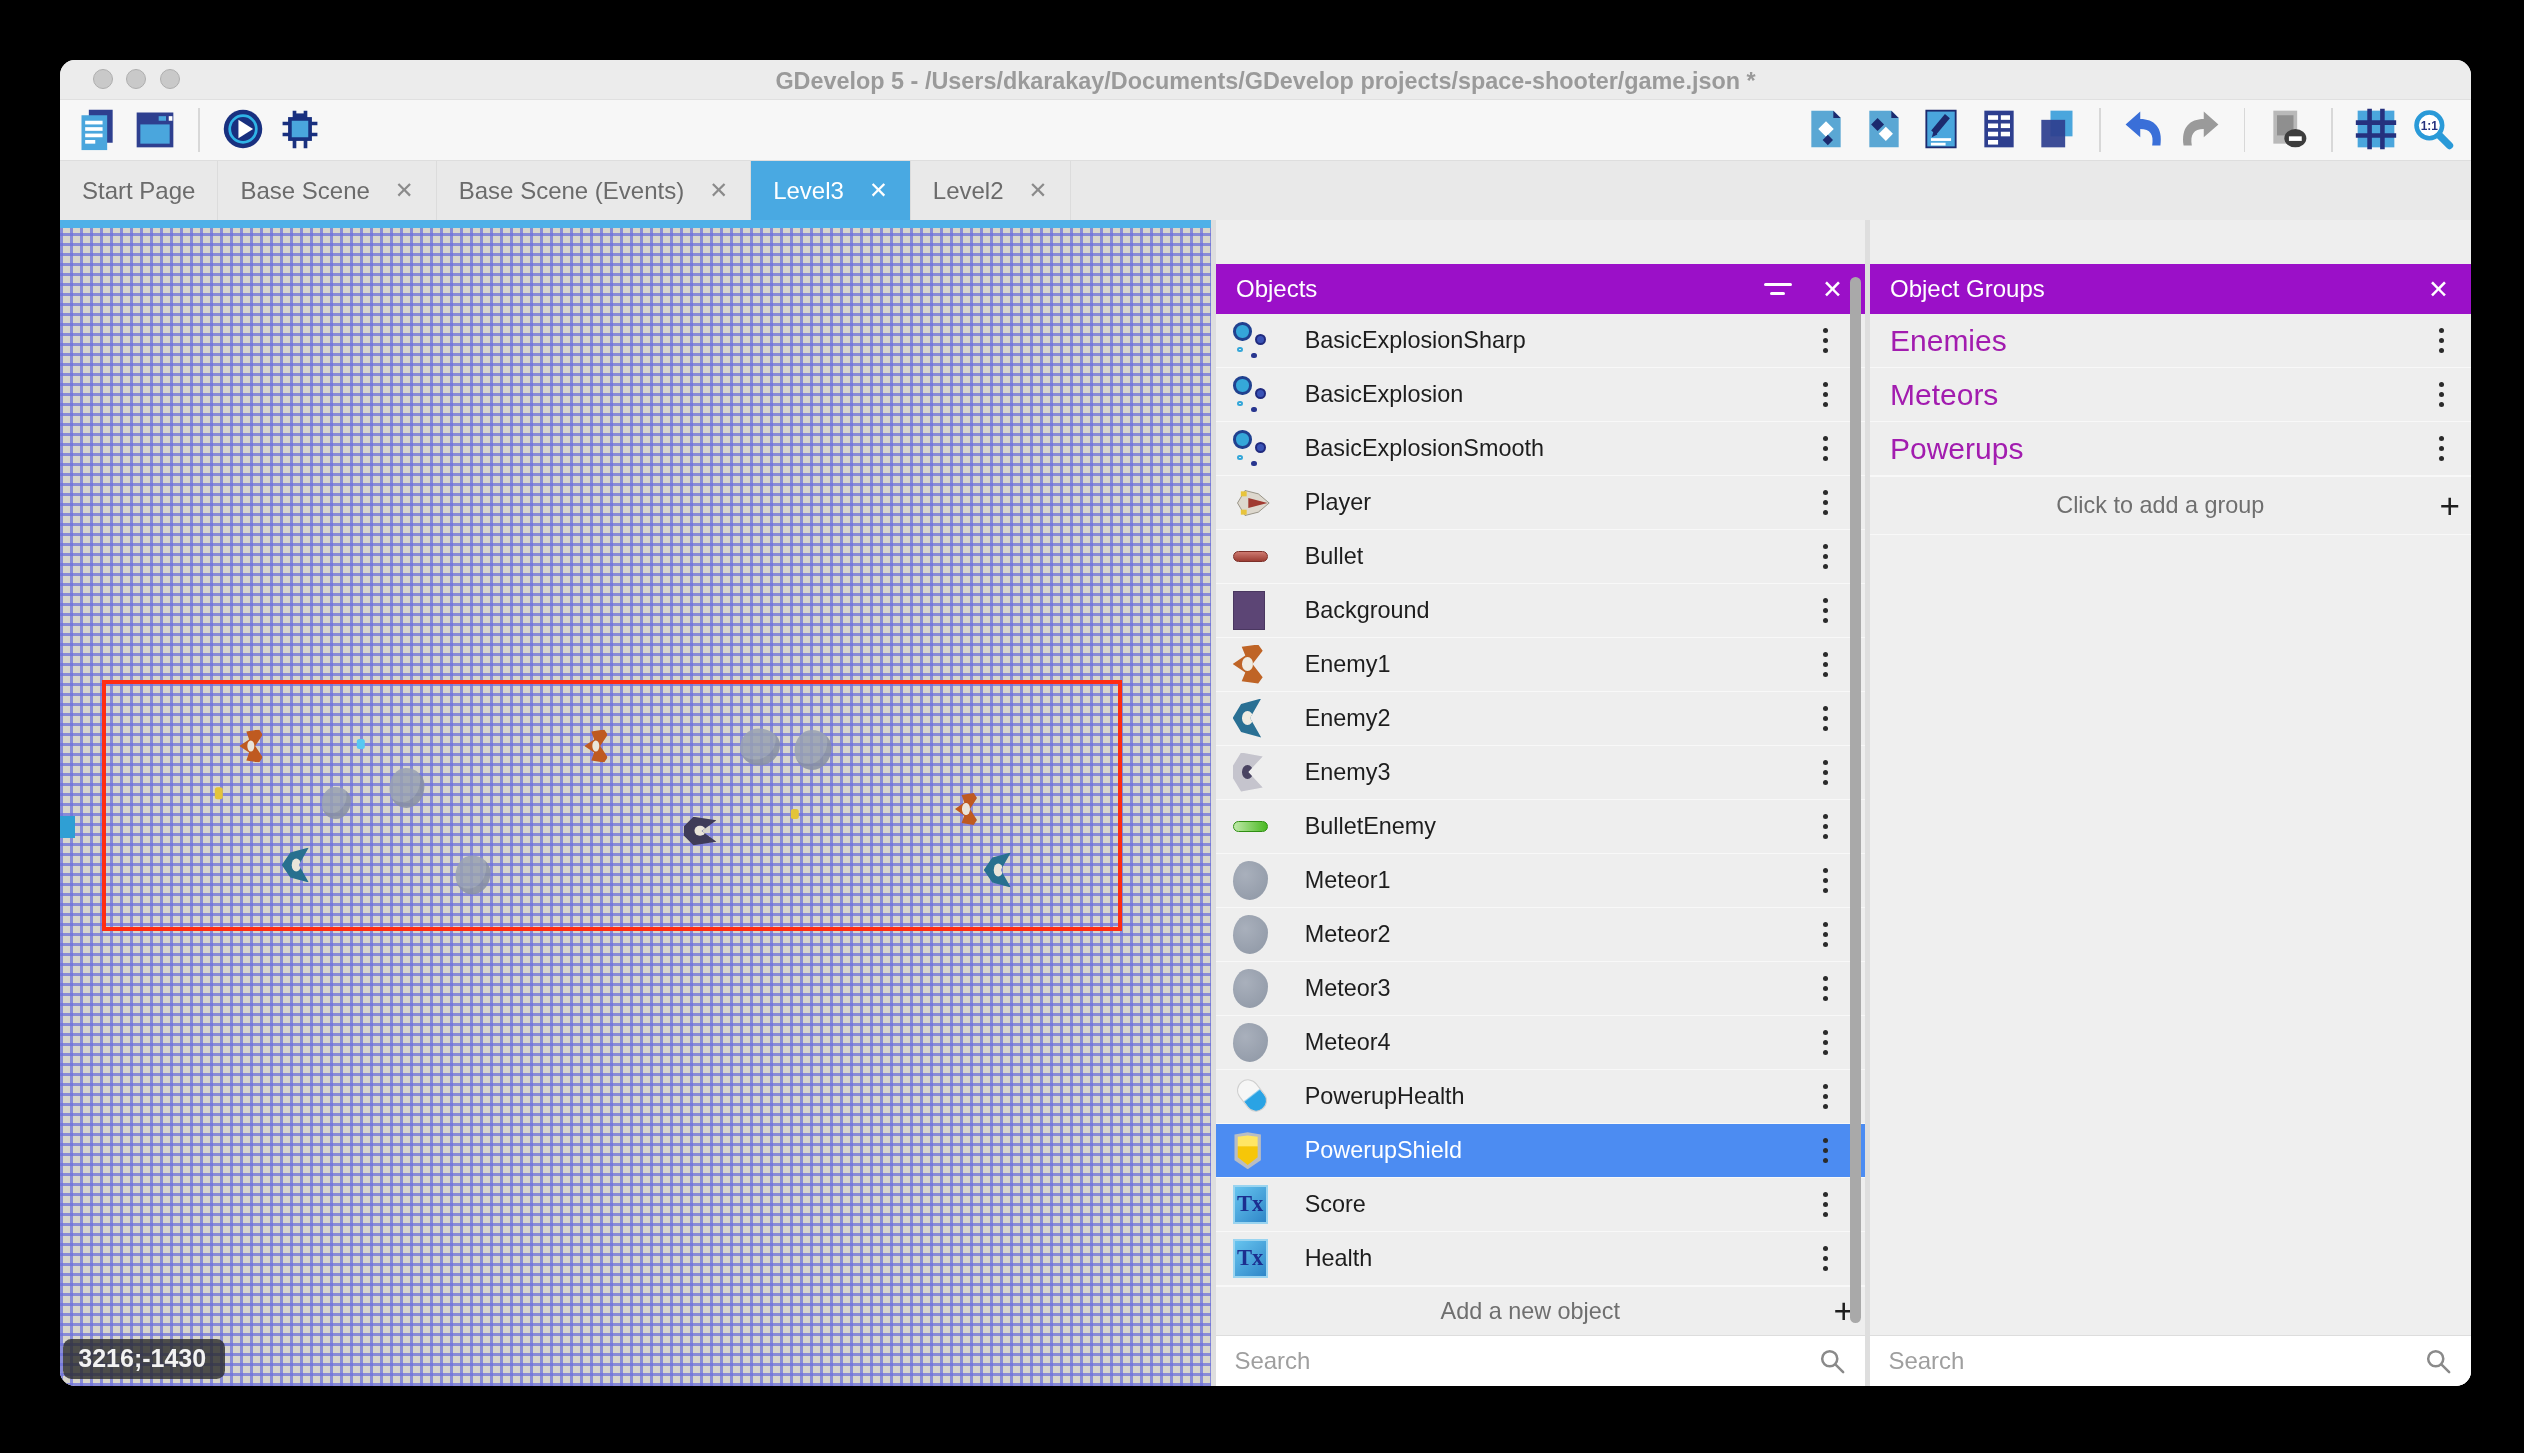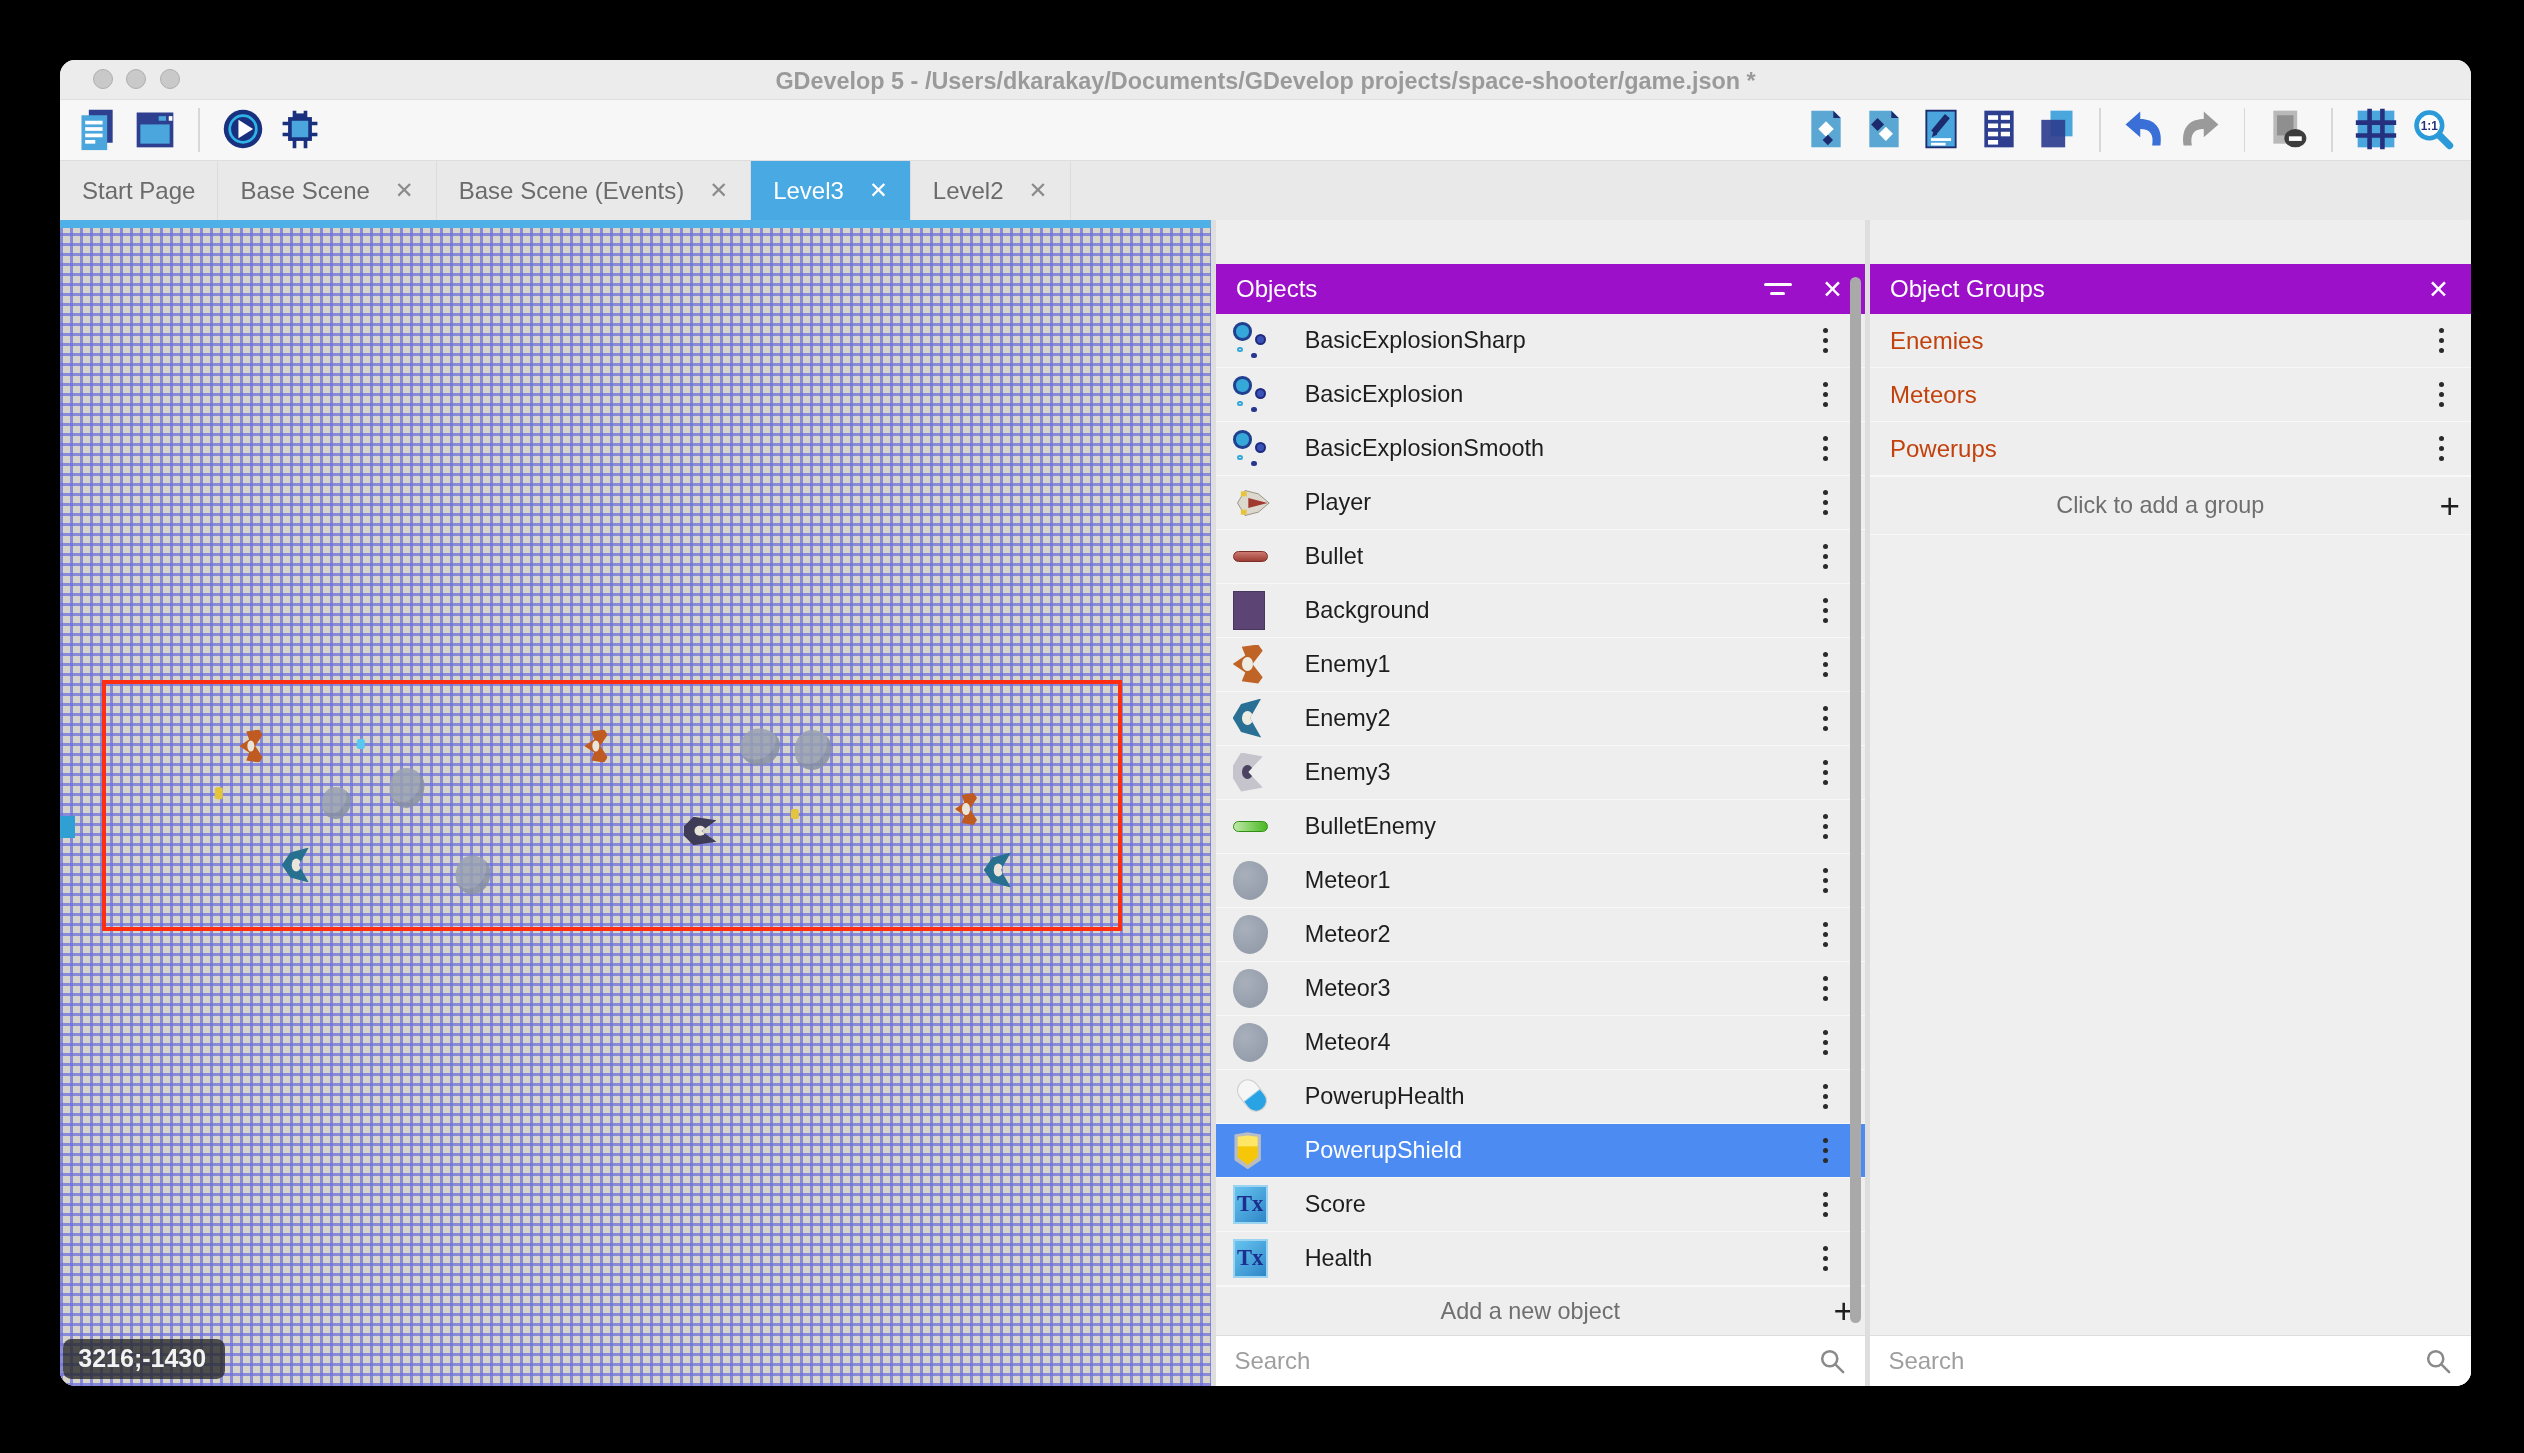--- a/index.html
+++ b/index.html
@@ -94,21 +94,21 @@
                 padding:0 18.4px; flex:0 0 auto; }
   .search-bar input { flex:1; border:none; outline:none; font-size:24px; color:#ef4444; background:transparent;
                       font-family:"Liberation Sans", sans-serif; }
   .search-bar input::placeholder { color:#9f9f9f; }
   .search-bar svg { width:28.5px; height:28.5px; }
 
   .vscroll { position:absolute; right:4.2px; top:57px; width:11px; height:1046px; background:#a9a9a9;
              border-radius:5.9px; }
   .grp-row { height:54px; display:flex; align-items:center; padding:0 13.4px 0 20px;
              border-bottom:1.7px solid #f8f8f8; background:#eeeeee; cursor:pointer; }
-  .grp-label { flex:1; font-size:24px; color:#c2410c; }
+  .grp-label { flex:1; font-size:30px; color:#a21caf; }
   .groups .filler { flex:1; background:#efefef; }
 
   
   .oi { width:39px; height:40px; position:relative; flex:0 0 auto; display:block; }
   .oi .x-big { position:absolute; left:0.8px; top:1.7px; width:18.4px; height:18.4px; border-radius:50%;
                background:#35a7d9; border:3.3px solid #20418f; }
   .oi .x-mid { position:absolute; left:22px; top:13.4px; width:11px; height:11px; border-radius:50%;
                background:#3a53b6; border:2.5px solid #202a7e; }
   .oi .x-ring { position:absolute; left:4.2px; top:26px; width:5.9px; height:5.9px; border-radius:50%;
                 background:transparent; border:2.5px solid #35a7d9; }

